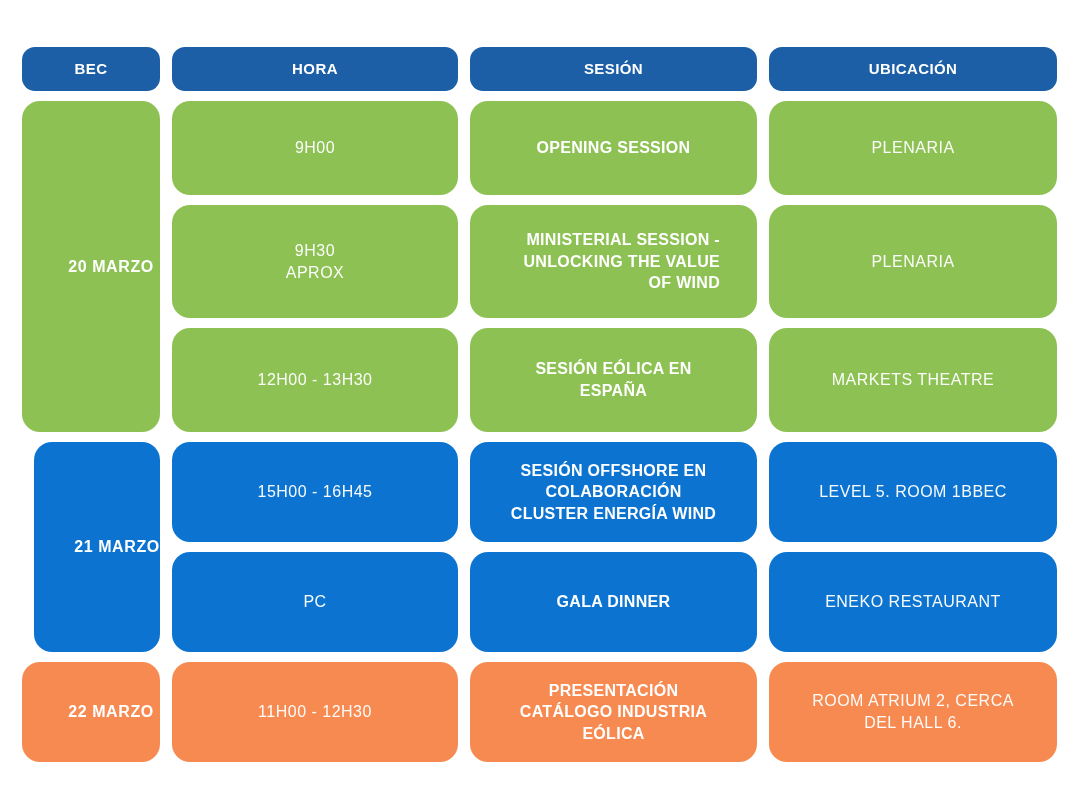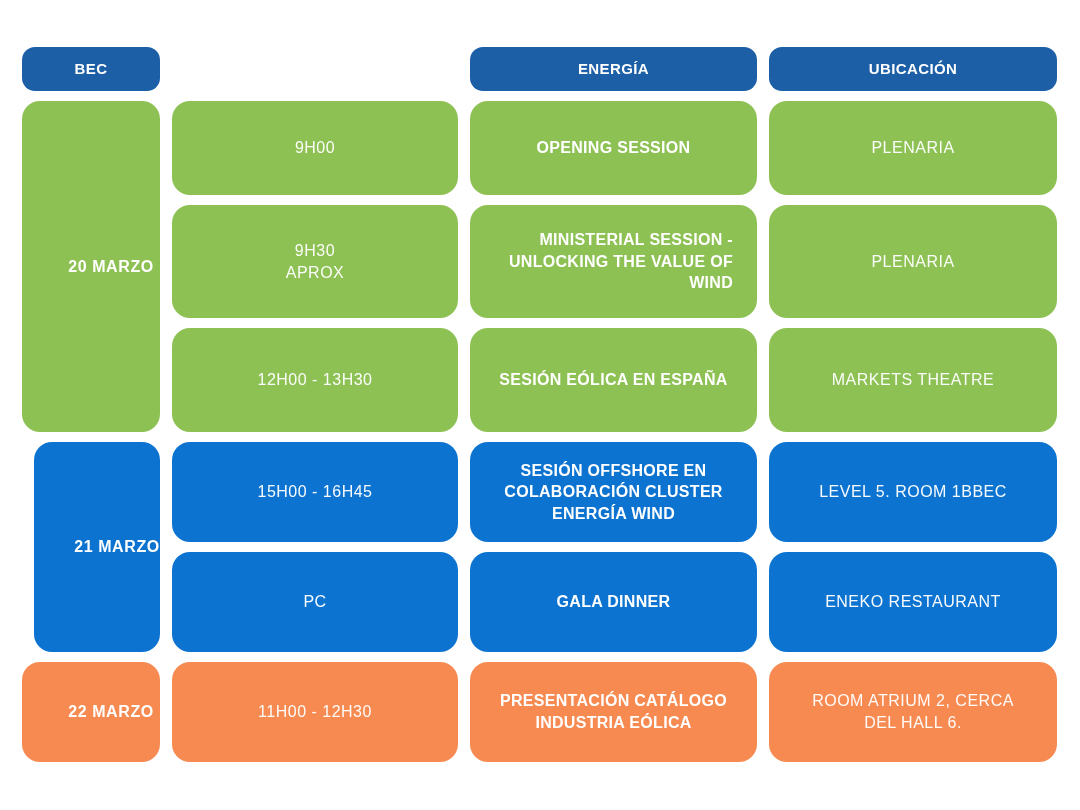--- a/index.html
+++ b/index.html
@@ -61,21 +61,21 @@
     font-size: 16px;
     letter-spacing: 0.5px;
     color: rgba(255,255,255,0.97);
     white-space: pre-line;
     padding: 0 40px;
   }
   .sesion-cell {
     font-weight: 700;
     font-size: 16px;
     letter-spacing: 0.3px;
-    padding: 0 24px;
+    padding: 0 37px;
   }
 
   
   .h1 { grid-area: 1 / 1; }
   .h2 { grid-area: 1 / 2; }
   .h3 { grid-area: 1 / 3; }
   .h4 { grid-area: 1 / 4; }
   .day-20 { grid-area: 2 / 1 / span 3 / auto; }
   .day-21 { grid-area: 5 / 1 / span 2 / auto; margin-left: 12px; }
   .day-22 { grid-area: 7 / 1; }
@@ -86,21 +86,22 @@
   .r5c2 { grid-area: 6 / 2; } .r5c3 { grid-area: 6 / 3; } .r5c4 { grid-area: 6 / 4; }
   .r6c2 { grid-area: 7 / 2; } .r6c3 { grid-area: 7 / 3; } .r6c4 { grid-area: 7 / 4; }
 </style>
 </head>
 <body>
 
 <div class="canvas">
   <div class="grid">
 
     <div class="cell header-cell h1">BEC</div>
-    <div class="cell header-cell h3">ENERGÍA</div>
+    <div class="cell header-cell h2">HORA</div>
+    <div class="cell header-cell h3">SESIÓN</div>
     <div class="cell header-cell h4">UBICACIÓN</div>
 
     <div class="cell day-cell bg-green  day-20">20 MARZO</div>
     <div class="cell day-cell bg-blue   day-21">21 MARZO</div>
     <div class="cell day-cell bg-orange day-22">22 MARZO</div>
 
     <div class="cell hora-cell   bg-green r1c2">9H00</div>
     <div class="cell sesion-cell bg-green r1c3">OPENING SESSION</div>
     <div class="cell ubic-cell   bg-green r1c4">PLENARIA</div>
 

